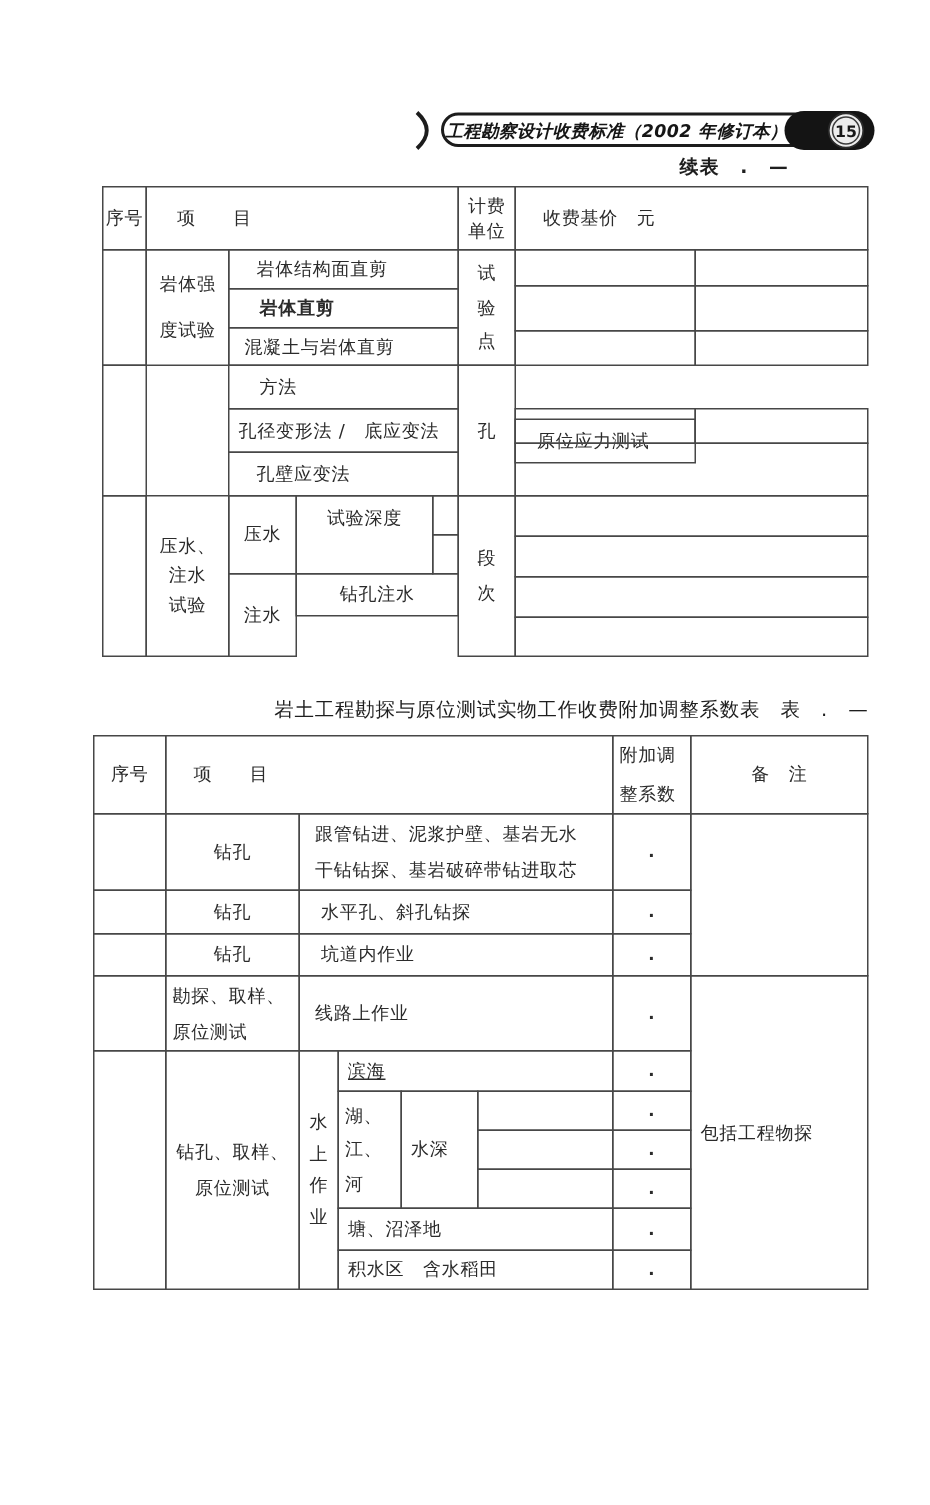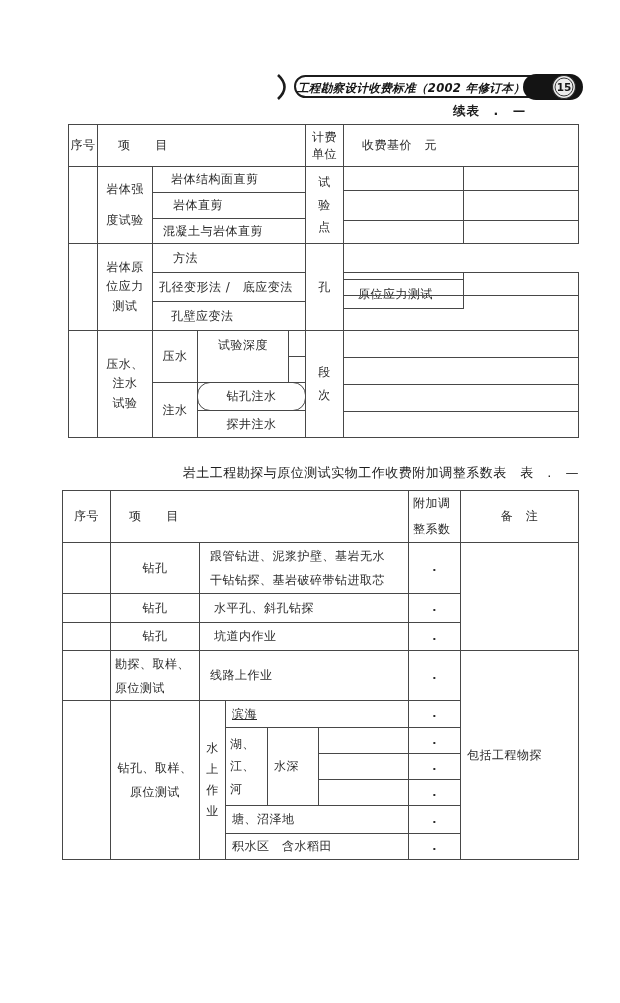--- a/index.html
+++ b/index.html
@@ -54,54 +54,50 @@
 单位</div>
     <div class="cell l pl18" style="left:275px;top:0px;width:236px;height:43px;">收费基价　元</div>
 
     <div class="cell" style="left:0px;top:42px;width:30px;height:78px;"></div>
     <div class="cell" style="left:0px;top:119px;width:30px;height:88px;"></div>
     <div class="cell" style="left:0px;top:206px;width:30px;height:108px;"></div>
 
     <div class="cell ctr lh26" style="left:29px;top:42px;width:56px;height:78px;">岩体强
 度试验</div>
     <div class="cell l pl18" style="left:84px;top:42px;width:154px;height:27px;">岩体结构面直剪</div>
-    <div class="cell l pl20" style="left:84px;top:68px;width:154px;height:27px;">岩体直剪</div>
+    <div class="cell l pl20" style="left:84px;top:68px;width:154px;height:27px;font-weight:bold;">岩体直剪</div>
     <div class="cell l pl10" style="left:84px;top:94px;width:154px;height:26px;">混凝土与岩体直剪</div>
     <div class="cell ctr lh19" style="left:237px;top:42px;width:39px;height:78px;">试
 验
 点</div>
     <div class="cell" style="left:275px;top:42px;width:121px;height:25px;"></div>
     <div class="cell" style="left:395px;top:42px;width:116px;height:25px;"></div>
     <div class="cell" style="left:275px;top:66px;width:121px;height:31px;"></div>
     <div class="cell" style="left:395px;top:66px;width:116px;height:31px;"></div>
     <div class="cell" style="left:275px;top:96px;width:121px;height:24px;"></div>
     <div class="cell" style="left:395px;top:96px;width:116px;height:24px;"></div>
 
-    <div class="cell ctr lh16" style="left:29px;top:119px;width:56px;height:88px;">岩体原
-位应力
-测试</div>
     <div class="cell l pl20" style="left:84px;top:119px;width:154px;height:30px;">方法</div>
     <div class="cell l pl6" style="left:84px;top:148px;width:154px;height:30px;">孔径变形法 /　底应变法</div>
     <div class="cell l pl18" style="left:84px;top:177px;width:154px;height:30px;">孔壁应变法</div>
     <div class="cell" style="left:237px;top:119px;width:39px;height:88px;">孔</div>
     <div class="cell l pl14" style="left:275px;top:119px;width:121px;height:30px;margin-top:36px;">原位应力测试</div>
     <div class="cell" style="left:275px;top:148px;width:121px;height:24px;"></div>
     <div class="cell" style="left:395px;top:148px;width:116px;height:24px;"></div>
     <div class="cell" style="left:275px;top:171px;width:236px;height:36px;"></div>
 
     <div class="cell ctr lh16" style="left:29px;top:206px;width:56px;height:108px;">压水、
 注水
 试验</div>
     <div class="cell" style="left:84px;top:206px;width:46px;height:53px;">压水</div>
     <div class="cell t pt6" style="left:129px;top:206px;width:92px;height:53px;">试验深度</div>
     <div class="cell" style="left:220px;top:206px;width:18px;height:27px;"></div>
     <div class="cell" style="left:220px;top:232px;width:18px;height:27px;"></div>
     <div class="cell" style="left:84px;top:258px;width:46px;height:56px;">注水</div>
-    <div class="cell" style="left:129px;top:258px;width:109px;height:29px;border-radius:13px;">钻孔注水</div>
-    <div class="cell" style="left:129px;top:286px;width:109px;height:28px;">探井注水</div>
+    <div class="cell" style="left:129px;top:258px;width:109px;height:29px;">钻孔注水</div>
     <div class="cell ctr lh19" style="left:237px;top:206px;width:39px;height:108px;">段
 次</div>
     <div class="cell" style="left:275px;top:206px;width:236px;height:28px;"></div>
     <div class="cell" style="left:275px;top:233px;width:236px;height:28px;"></div>
     <div class="cell" style="left:275px;top:260px;width:236px;height:28px;"></div>
     <div class="cell" style="left:275px;top:287px;width:236px;height:27px;"></div>
   </div>
 
   <div class="txt t2title" style="left:62px;top:464px;">岩土工程勘探与原位测试实物工作收费附加调整系数表　表　.　—</div>
 

